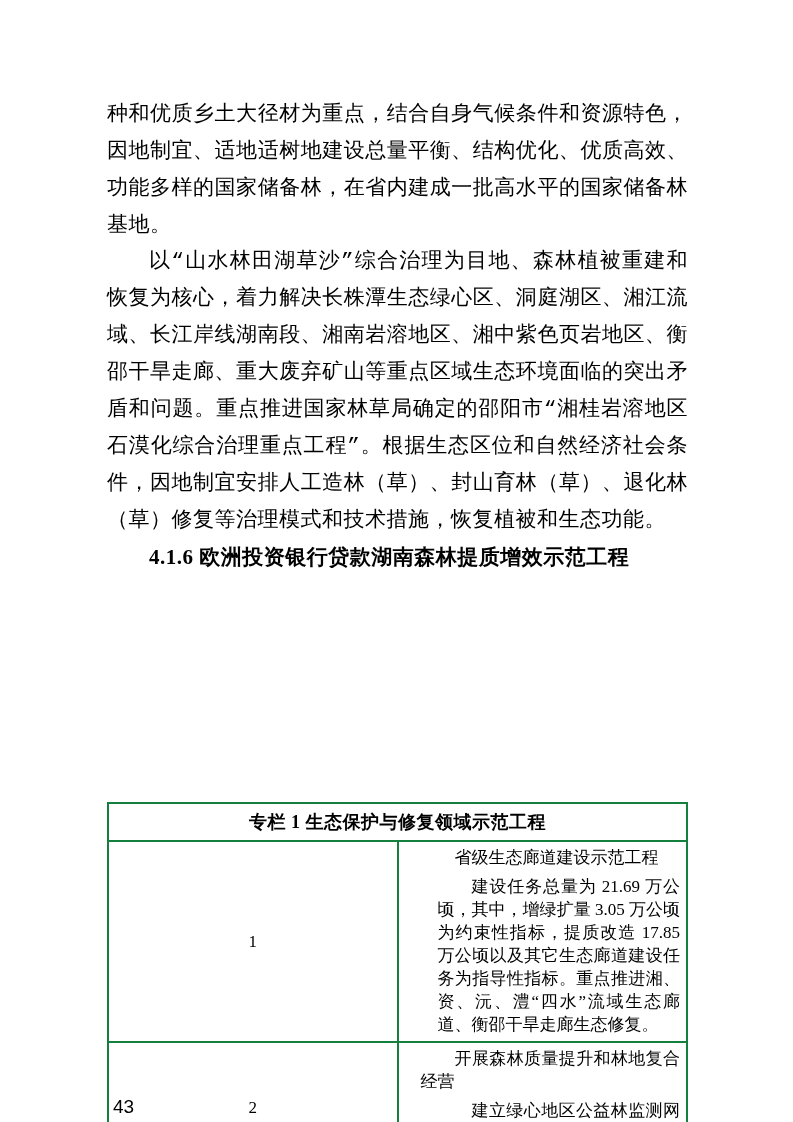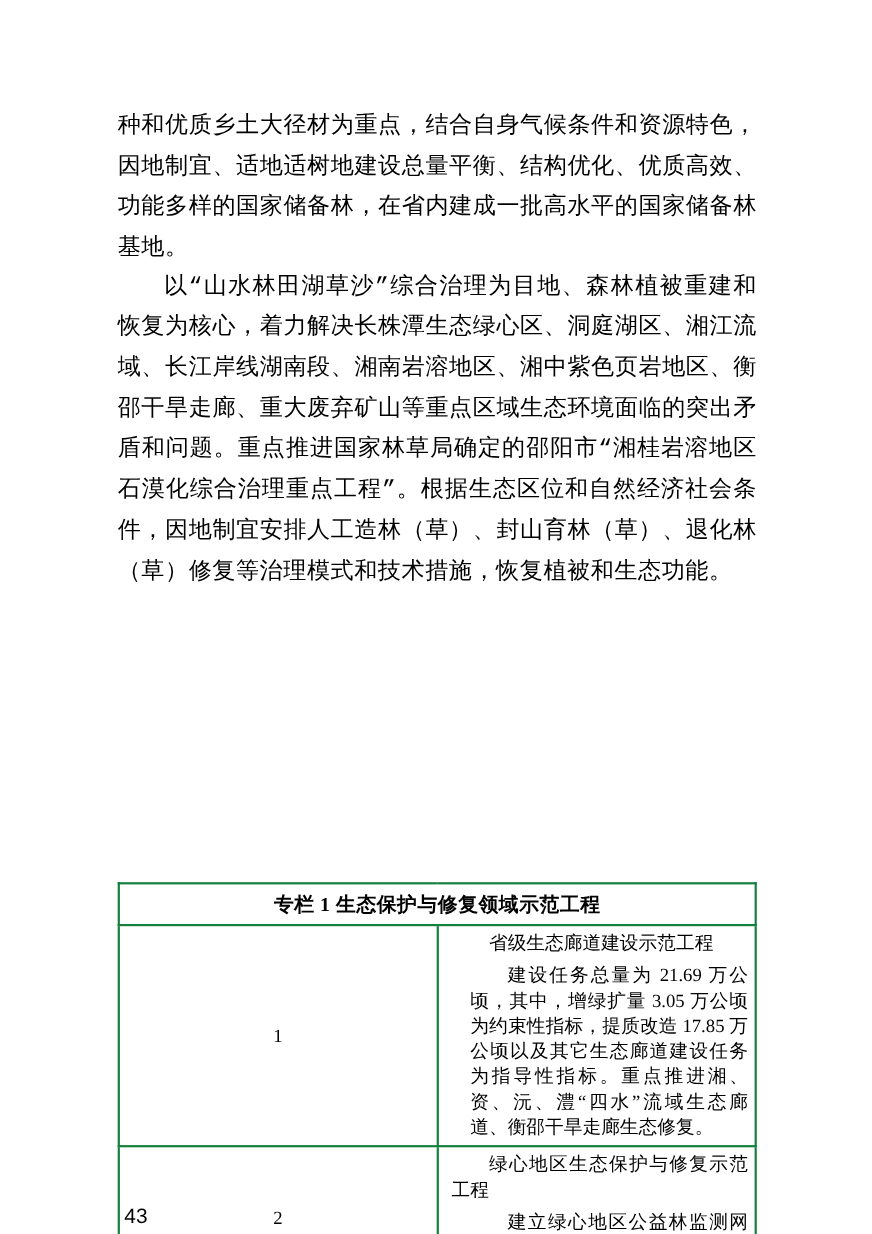--- a/index.html
+++ b/index.html
@@ -55,58 +55,59 @@
   }
   td.num-cell {
     width: 41px;
     text-align: center;
     font-size: 17px;
   }
   td.content-cell {
     font-size: 17px;
     line-height: 23px;
     text-align: justify;
-    padding: 4px 6px 5px 12px;
+    padding: 4px 6px 5px 22px;
   }
   td.content-cell p { text-indent: 2em; }
   td.content-cell p + p { margin-top: 6px; margin-left: 17px; }
   .page-number {
     position: absolute;
     left: 113px;
     top: 1096px;
     font-size: 19px;
     font-family: "Liberation Sans", "DejaVu Sans", sans-serif;
   }
 </style>
 </head>
 <body>
 
 <div class="page">
 
   <div class="content">
     <p class="para">种和优质乡土大径材为重点，结合自身气候条件和资源特色，因地制宜、适地适树地建设总量平衡、结构优化、优质高效、功能多样的国家储备林，在省内建成一批高水平的国家储备林基地。</p>
     <p class="para indent">以“山水林田湖草沙”综合治理为目地、森林植被重建和恢复为核心，着力解决长株潭生态绿心区、洞庭湖区、湘江流域、长江岸线湖南段、湘南岩溶地区、湘中紫色页岩地区、衡邵干旱走廊、重大废弃矿山等重点区域生态环境面临的突出矛盾和问题。重点推进国家林草局确定的邵阳市“湘桂岩溶地区石漠化综合治理重点工程”。根据生态区位和自然经济社会条件，因地制宜安排人工造林（草）、封山育林（草）、退化林（草）修复等治理模式和技术措施，恢复植被和生态功能。</p>
+    <p class="heading">4.1.6 欧洲投资银行贷款湖南森林提质增效示范工程</p>
   </div>
 
   <table class="box-table">
     <tbody>
       <tr>
         <td class="box-title-cell" colspan="2">专栏 1 生态保护与修复领域示范工程</td>
       </tr>
       <tr>
         <td class="num-cell">1</td>
         <td class="content-cell">
           <p>省级生态廊道建设示范工程</p>
           <p>建设任务总量为 21.69 万公顷，其中，增绿扩量 3.05 万公顷为约束性指标，提质改造 17.85 万公顷以及其它生态廊道建设任务为指导性指标。重点推进湘、资、沅、澧“四水”流域生态廊道、衡邵干旱走廊生态修复。</p>
         </td>
       </tr>
       <tr>
         <td class="num-cell">2</td>
         <td class="content-cell">
-          <p>绿心地区生态保护与修复示范工程</p>
+          <p>开展森林质量提升和林地复合经营</p>
           <p>建立绿心地区公益林监测网络体系，以长株潭国家生态站为核心，增设</p>
         </td>
       </tr>
     </tbody>
   </table>
 
   <div class="page-number">43</div>
 
 </div>
 

